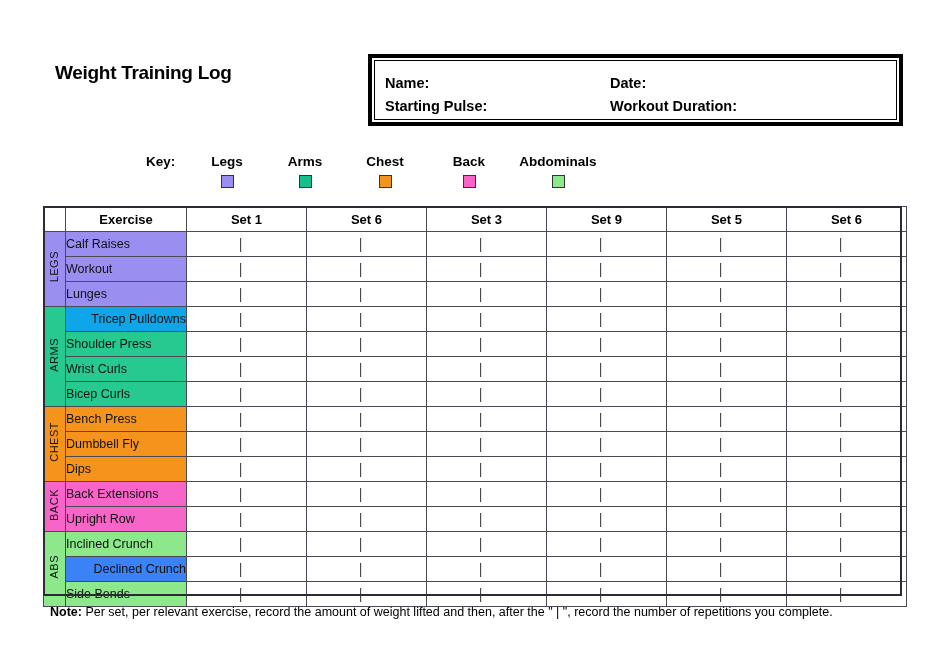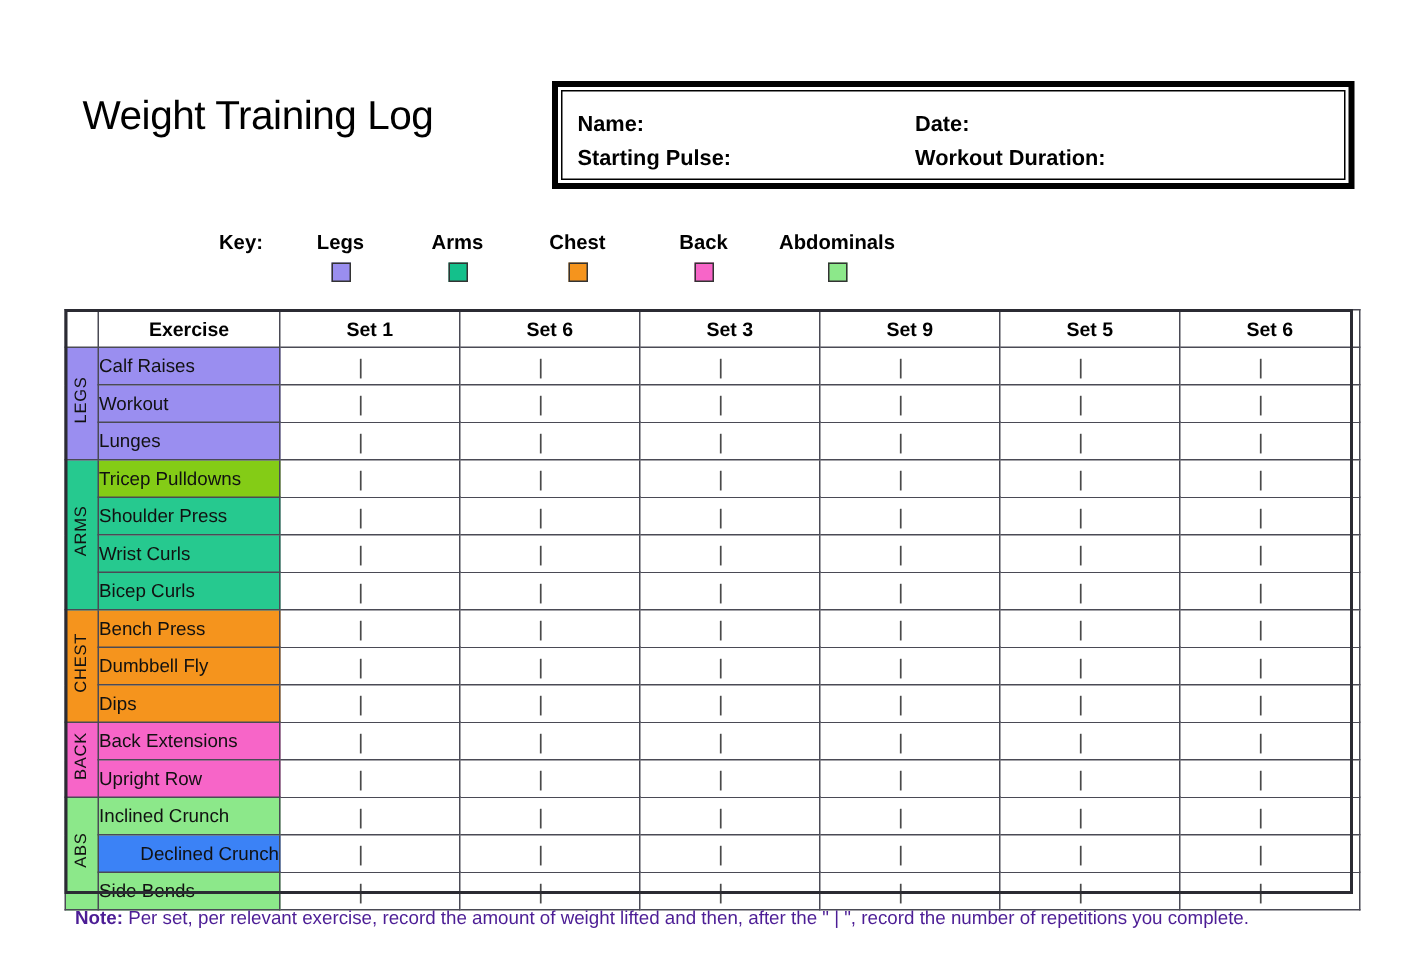--- a/index.html
+++ b/index.html
@@ -14,22 +14,22 @@
     color: #000000;
     position: relative;
     overflow: hidden;
   }
 
   
   .title {
     position: absolute;
     left: 55px;
     top: 62px;
-    font-size: 27px;
-    font-weight: normal;
+    font-size: 19px;
+    font-weight: bold;
     letter-spacing: -0.3px;
     white-space: nowrap;
   }
 
   
   .info-box {
     position: absolute;
     left: 368px;
     top: 54px;
     width: 535px;
@@ -165,21 +165,21 @@
     box-sizing: border-box;
     pointer-events: none;
   }
 
   
   .note {
     position: absolute;
     left: 50px;
     top: 605px;
     font-size: 12.5px;
-    color: #4c1d95;
+    color: #000000;
     white-space: nowrap;
   }
   .note b { font-weight: bold; }
 </style>
 </head>
 <body>
 
 <div class="title">Weight Training Log</div>
 
 <div class="info-box">
@@ -273,21 +273,21 @@
         </td>
         <td class="set-cell">
           <span class="tick">|</span>
         </td>
         <td class="set-cell">
           <span class="tick">|</span>
         </td>
       </tr>
       <tr>
         <td class="cat-cell" rowspan="4" style="background: rgb(38, 201, 143);"><span class="cat-rot">ARMS</span></td>
-        <td class="ex-cell" style="background: #84cc16;"><span>Tricep Pulldowns</span></td>
+        <td class="ex-cell" style="background: #0ea5e9; text-align: right;"><span>Tricep Pulldowns</span></td>
         <td class="set-cell">
           <span class="tick">|</span>
         </td>
         <td class="set-cell">
           <span class="tick">|</span>
         </td>
         <td class="set-cell">
           <span class="tick">|</span>
         </td>
         <td class="set-cell">

